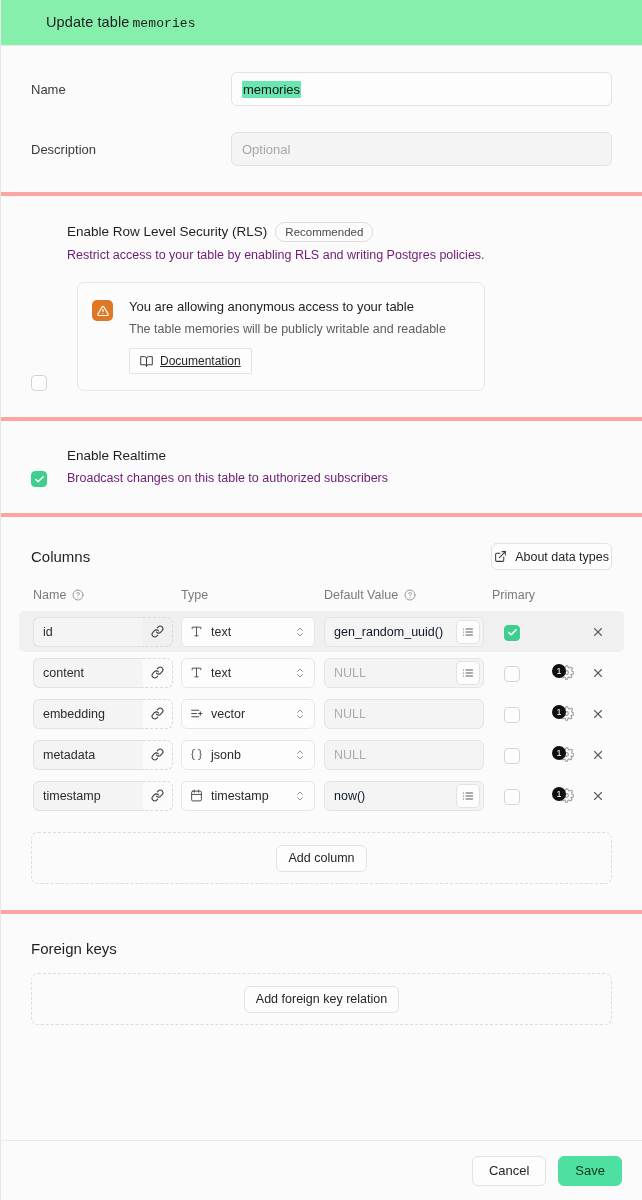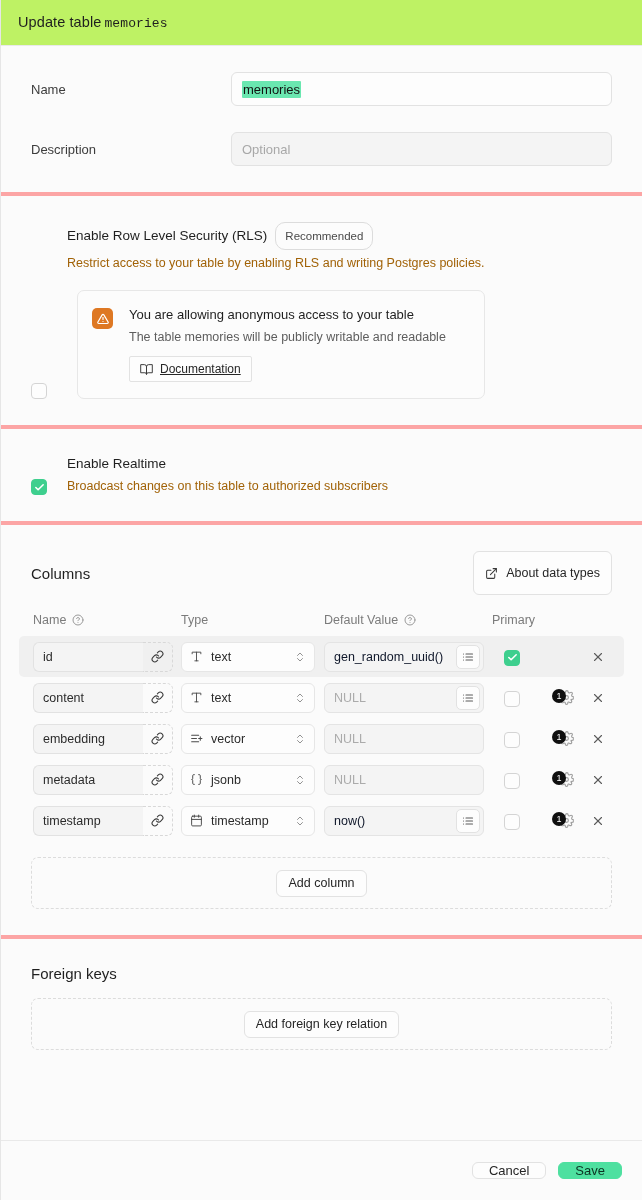--- a/index.html
+++ b/index.html
@@ -17,23 +17,23 @@
     display: flex;
     flex-direction: column;
     overflow: hidden;
   }
   
   .sheet-header {
     height: 46px;
     flex: 0 0 46px;
     display: flex;
     align-items: center;
-    padding: 0 0 0 17px;
+    padding: 0 0 0 45px;
     border-bottom: 1px solid #e9e9e9;
-    background: #bef264;
+    background: #86efac;
     text-align: right;
   }
   .sheet-title {
     font-size: 14.5px;
     color: #1f1f1f;
     letter-spacing: .1px;
   }
   .sheet-title .mono {
     font-family: "Liberation Mono", "DejaVu Sans Mono", monospace;
     font-size: 13px;
@@ -106,31 +106,31 @@
     font-size: 13.5px;
     color: #1f1f1f;
     display: flex;
     align-items: center;
     gap: 8px;
     line-height: 18px;
   }
   .badge-pill {
     display: inline-flex;
     align-items: center;
-    height: 28px;
+    height: 20px;
     padding: 0 9px;
     border: 1px solid #dcdcdc;
     border-radius: 10px;
     background: #fcfcfc;
     font-size: 11.5px;
     color: #4a4a4a;
   }
   .check-sub {
     font-size: 12.5px;
-    color: #a16207;
+    color: #701a75;
     margin-top: 5px;
     line-height: 17px;
   }
 
   
   .warn-card {
     margin: 18px 0 0 10px;
     border: 1px solid #e7e7e7;
     border-radius: 7px;
     background: #fcfcfc;
@@ -171,22 +171,22 @@
     display: flex;
     align-items: center;
     justify-content: space-between;
     margin-bottom: 18px;
   }
   .col-title { font-size: 15px; color: #1f1f1f; }
   .about-btn {
     display: inline-flex;
     align-items: center;
     gap: 8px;
-    height: 44px;
-    padding: 0 11px;
+    height: 27px;
+    padding: 0 2px;
     border: 1px solid #e2e2e2;
     border-radius: 6px;
     background: #fdfdfd;
     font-size: 12.5px;
     color: #262626;
   }
   .grid-head {
     display: flex;
     align-items: center;
     font-size: 12.5px;
@@ -321,21 +321,21 @@
     flex: 0 0 60px;
     border-top: 1px solid #e9e9e9;
     display: flex;
     align-items: center;
     justify-content: flex-end;
     gap: 12px;
     padding-right: 20px;
     background: #fbfbfb;
   }
   .btn {
-    height: 17px;
+    height: 30px;
     padding: 0 16px;
     border-radius: 6px;
     font-size: 13px;
     display: inline-flex;
     align-items: center;
     justify-content: center;
   }
   .btn-cancel { border: 1px solid #e2e2e2; background: #fdfdfd; color: #262626; }
   .btn-save { background: #4ee0a0; color: #0d3322; border: 1px solid #4ee0a0; }
   .ico { display: block; }

